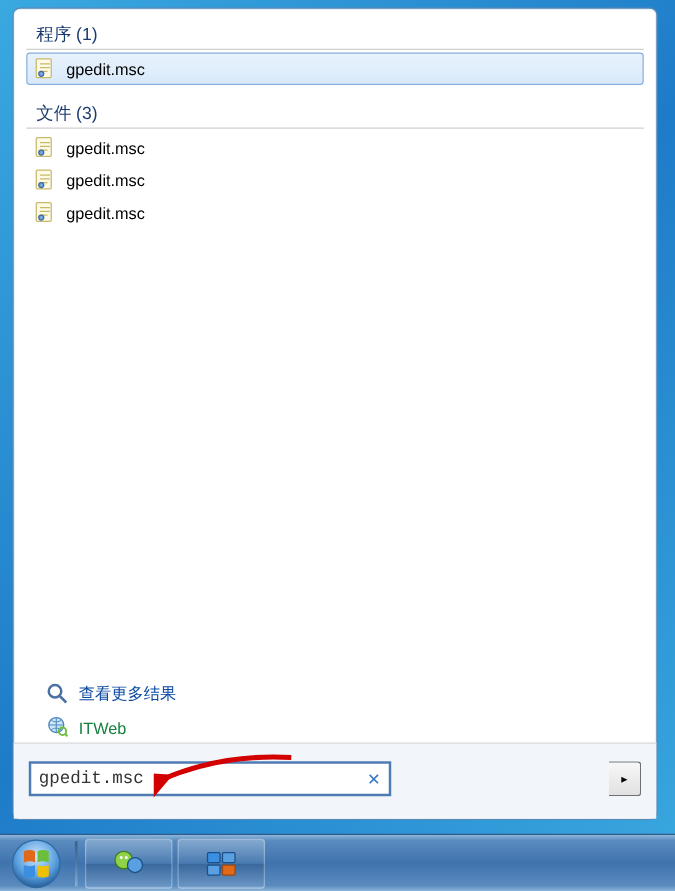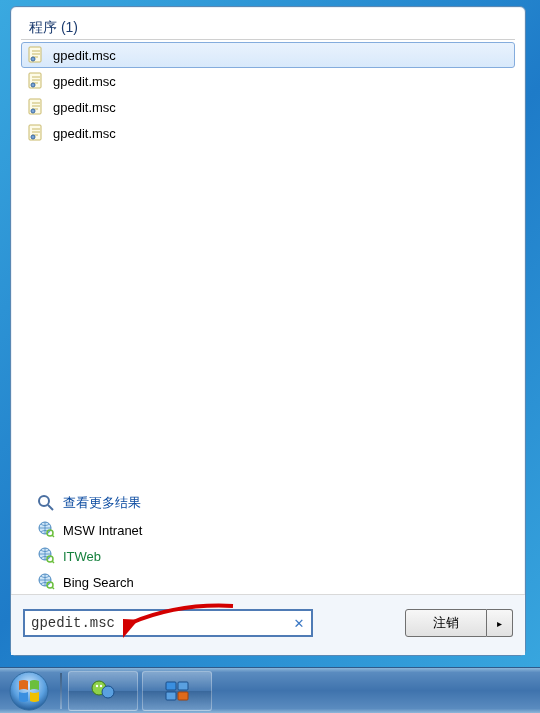--- a/index.html
+++ b/index.html
@@ -149,20 +149,21 @@
       <span class="icon">
         <svg width="18" height="18" viewBox="0 0 18 18">
           <rect x="2" y="1" width="12" height="15" rx="1" fill="#fdfbe8" stroke="#c9b96a"></rect>
           <path d="M5 5h8M5 8h8M5 11h6" stroke="#c9b96a" stroke-width="1"></path>
           <circle cx="6" cy="13" r="2" fill="#7aa5d8" stroke="#3c6aa0"></circle>
         </svg>
       </span>
       <span>gpedit.msc</span>
     </div>
 
+    <div class="section-header" style="margin-top:10px">文件 (3)</div>
     <div class="item">
       <span class="icon">
         <svg width="18" height="18" viewBox="0 0 18 18">
             <rect x="2" y="1" width="12" height="15" rx="1" fill="#fdfbe8" stroke="#c9b96a"></rect>
             <path d="M5 5h8M5 8h8M5 11h6" stroke="#c9b96a" stroke-width="1"></path>
             <circle cx="6" cy="13" r="2" fill="#7aa5d8" stroke="#3c6aa0"></circle>
           </svg>
       </span>
       <span>gpedit.msc</span>
     </div>
@@ -191,76 +192,51 @@
 
     <div class="bottom-links">
       <div class="link-item">
         <span class="icon">
           <svg width="18" height="18" viewBox="0 0 18 18">
               <circle cx="7" cy="7" r="5" fill="none" stroke="#4a6fa1" stroke-width="2"></circle>
               <line x1="11" y1="11" x2="16" y2="16" stroke="#4a6fa1" stroke-width="2"></line>
             </svg>
         </span>
         <span>查看更多结果</span>
-      </div>
-      <div class="link-item" style="color:#000">
-        <span class="icon">
-          <svg width="18" height="18" viewBox="0 0 18 18">
-              <circle cx="8" cy="8" r="6" fill="#cfe6f7" stroke="#4a88c0"></circle>
-              <path d="M2 8h12M8 2v12M4 4c2 2 6 2 8 0M4 12c2-2 6-2 8 0" stroke="#4a88c0" fill="none" stroke-width="0.8"></path>
-              <circle cx="13" cy="13" r="3" fill="none" stroke="#6bbf3d" stroke-width="1.5"></circle>
-              <line x1="15" y1="15" x2="17" y2="17" stroke="#6bbf3d" stroke-width="1.5"></line>
-            </svg>
-        </span>
-        <span>MSW Intranet</span>
       </div>
       <div class="link-item" style="color:#15803d">
         <span class="icon">
           <svg width="18" height="18" viewBox="0 0 18 18">
               <circle cx="8" cy="8" r="6" fill="#cfe6f7" stroke="#4a88c0"></circle>
               <path d="M2 8h12M8 2v12M4 4c2 2 6 2 8 0M4 12c2-2 6-2 8 0" stroke="#4a88c0" fill="none" stroke-width="0.8"></path>
               <circle cx="13" cy="13" r="3" fill="none" stroke="#6bbf3d" stroke-width="1.5"></circle>
               <line x1="15" y1="15" x2="17" y2="17" stroke="#6bbf3d" stroke-width="1.5"></line>
             </svg>
         </span>
         <span>ITWeb</span>
       </div>
-      <div class="link-item" style="color:#000">
-        <span class="icon">
-          <svg width="18" height="18" viewBox="0 0 18 18">
-              <circle cx="8" cy="8" r="6" fill="#cfe6f7" stroke="#4a88c0"></circle>
-              <path d="M2 8h12M8 2v12M4 4c2 2 6 2 8 0M4 12c2-2 6-2 8 0" stroke="#4a88c0" fill="none" stroke-width="0.8"></path>
-              <circle cx="13" cy="13" r="3" fill="none" stroke="#6bbf3d" stroke-width="1.5"></circle>
-              <line x1="15" y1="15" x2="17" y2="17" stroke="#6bbf3d" stroke-width="1.5"></line>
-            </svg>
-        </span>
-        <span>Bing Search</span>
-      </div>
     </div>
   </div>
 
   <div class="searchbar-row">
     <div class="searchbox">
       <input type="text" value="gpedit.msc" style="">
       <span class="clear-x">✕</span>
     </div>
 
     <svg class="arrow-annot" viewBox="0 0 120 44">
       <defs>
         <marker id="ah" markerWidth="12" markerHeight="10" refX="2" refY="5" orient="auto">
           <path d="M10 0 L0 5 L10 10 Z" fill="#d30000"></path>
         </marker>
       </defs>
       <path d="M110 3 Q55 0 8 20" stroke="#d30000" stroke-width="4" fill="none" marker-end="url(#ah)"></path>
     </svg>
 
     <div class="shutdown-group">
-      <div class="btn main">
-          <span>注销</span>
-        </div>
       <div class="btn arrow">
           <span>▸</span>
         </div>
     </div>
   </div>
 </div>
 
 <div class="taskbar">
   <div class="start-orb">
     <svg width="42" height="42" viewBox="0 0 42 42">

